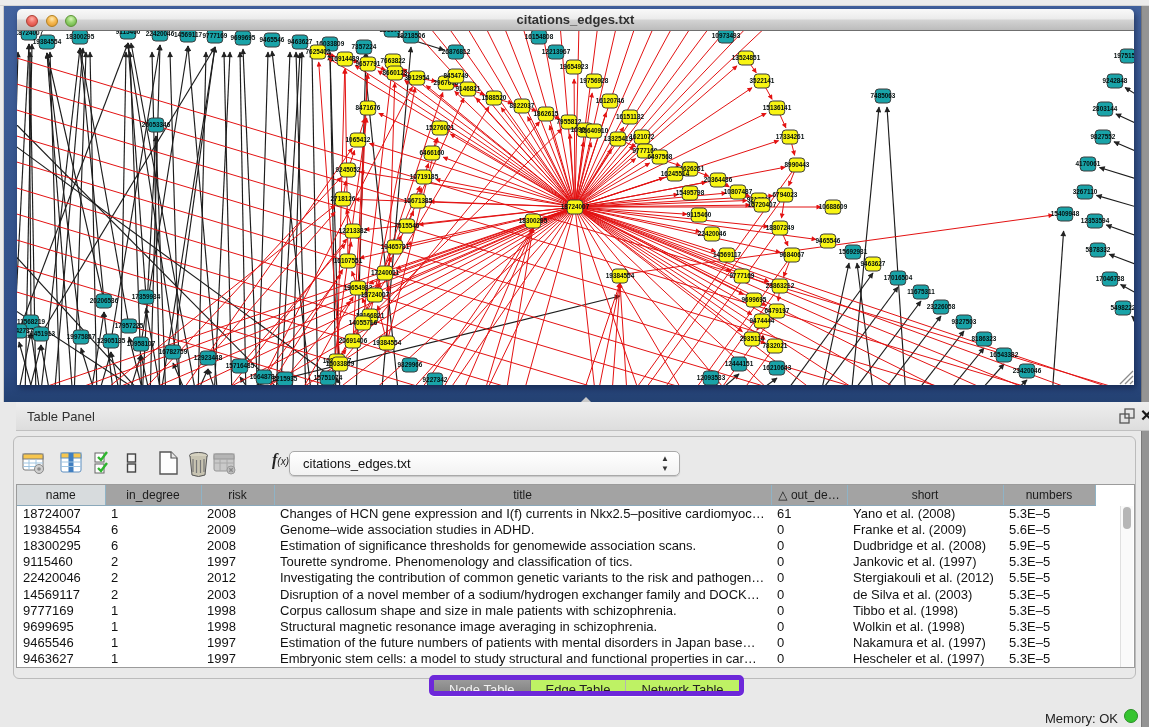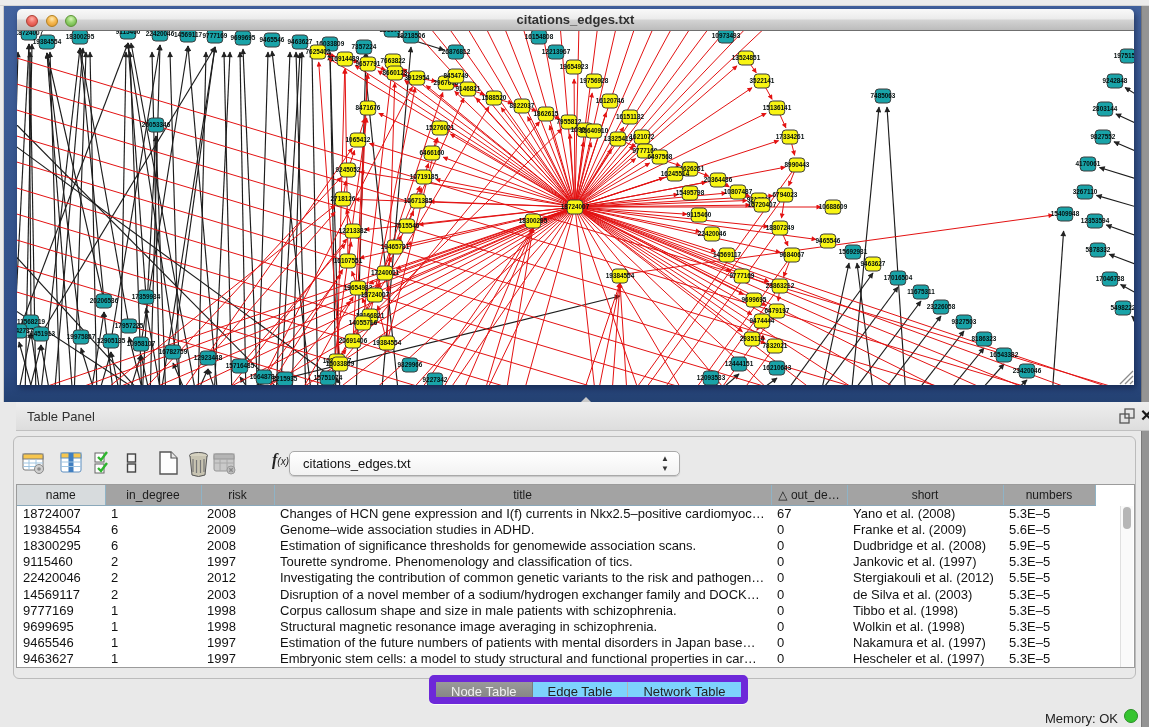--- a/index.html
+++ b/index.html
@@ -58,22 +58,22 @@
   font-weight:normal; font-size:12px; color:#1c1c1c; text-align:center; padding:0; }
 th.c1 { background:#d7dbdd; }
 td { height:16.2px; padding:0 0 0 6px; color:#111; white-space:nowrap; overflow:hidden; }
 col.c1 { width:88px; } col.c2 { width:96px; } col.c3 { width:73px; }
 col.c4 { width:497px; } col.c5 { width:76px; } col.c6 { width:156px; }
 col.c7 { width:92px; }
 #sbar { position:absolute; right:1px; top:21px; width:13px; height:162px; background:#fafafa; border-left:1px solid #e0e0e0; }
 #sbar .thumb { position:absolute; left:2px; top:1px; width:8px; height:22px; background:#b6b6b6; border-radius:4px; }
 
 
-#tabs { position:absolute; left:415px; top:238px; height:29px; display:flex;
-  border:7px solid #6d28d9; border-radius:5px; overflow:hidden; background:#7dd3fc;
+#tabs { position:absolute; left:415px; top:238px; height:21px; display:flex;
+  border:5px solid #6d28d9; border-radius:5px; overflow:hidden; background:#bef264;
   box-shadow:0 1px 0 rgba(255,255,255,.7); }
 #tabs div { font-size:13px; padding:2px 15px 0 15px; color:#222; border-right:1px solid #b5b5b5; }
 #tabs div.sel { background:linear-gradient(180deg,#9a9a9a,#868686); color:#f2f2f2; border-right:1px solid #7c7c7c;}
 #tabs div:last-child { border-right:none; }
 
 
 #status { position:absolute; left:0; top:303px; width:1140px; height:24px; }
 #status .mem { position:absolute; right:22px; top:6px; font-size:13px; color:#222; }
 #status .dot { position:absolute; left:1124px; top:4px; width:14px; height:14px; border-radius:50%;
   background:#35c42f; border:1px solid #2a8f26; }
@@ -1041,21 +1041,21 @@
                 <th>title</th>
                 <th>△ out_de…</th>
                 <th>short</th>
                 <th>numbers</th>
               </tr>
           <tr>
                 <td class="c1">18724007</td>
                 <td class="c2">1</td>
                 <td class="c3">2008</td>
                 <td class="c4">Changes of HCN gene expression and I(f) currents in Nkx2.5–positive cardiomyoc…</td>
-                <td class="c5">67</td>
+                <td class="c5">61</td>
                 <td class="c6">Yano et al. (2008)</td>
                 <td class="c7">5.3E–5</td>
               </tr>
 <tr>
                 <td class="c1">19384554</td>
                 <td class="c2">6</td>
                 <td class="c3">2009</td>
                 <td class="c4">Genome–wide association studies in ADHD.</td>
                 <td class="c5">0</td>
                 <td class="c6">Franke et al. (2009)</td>

